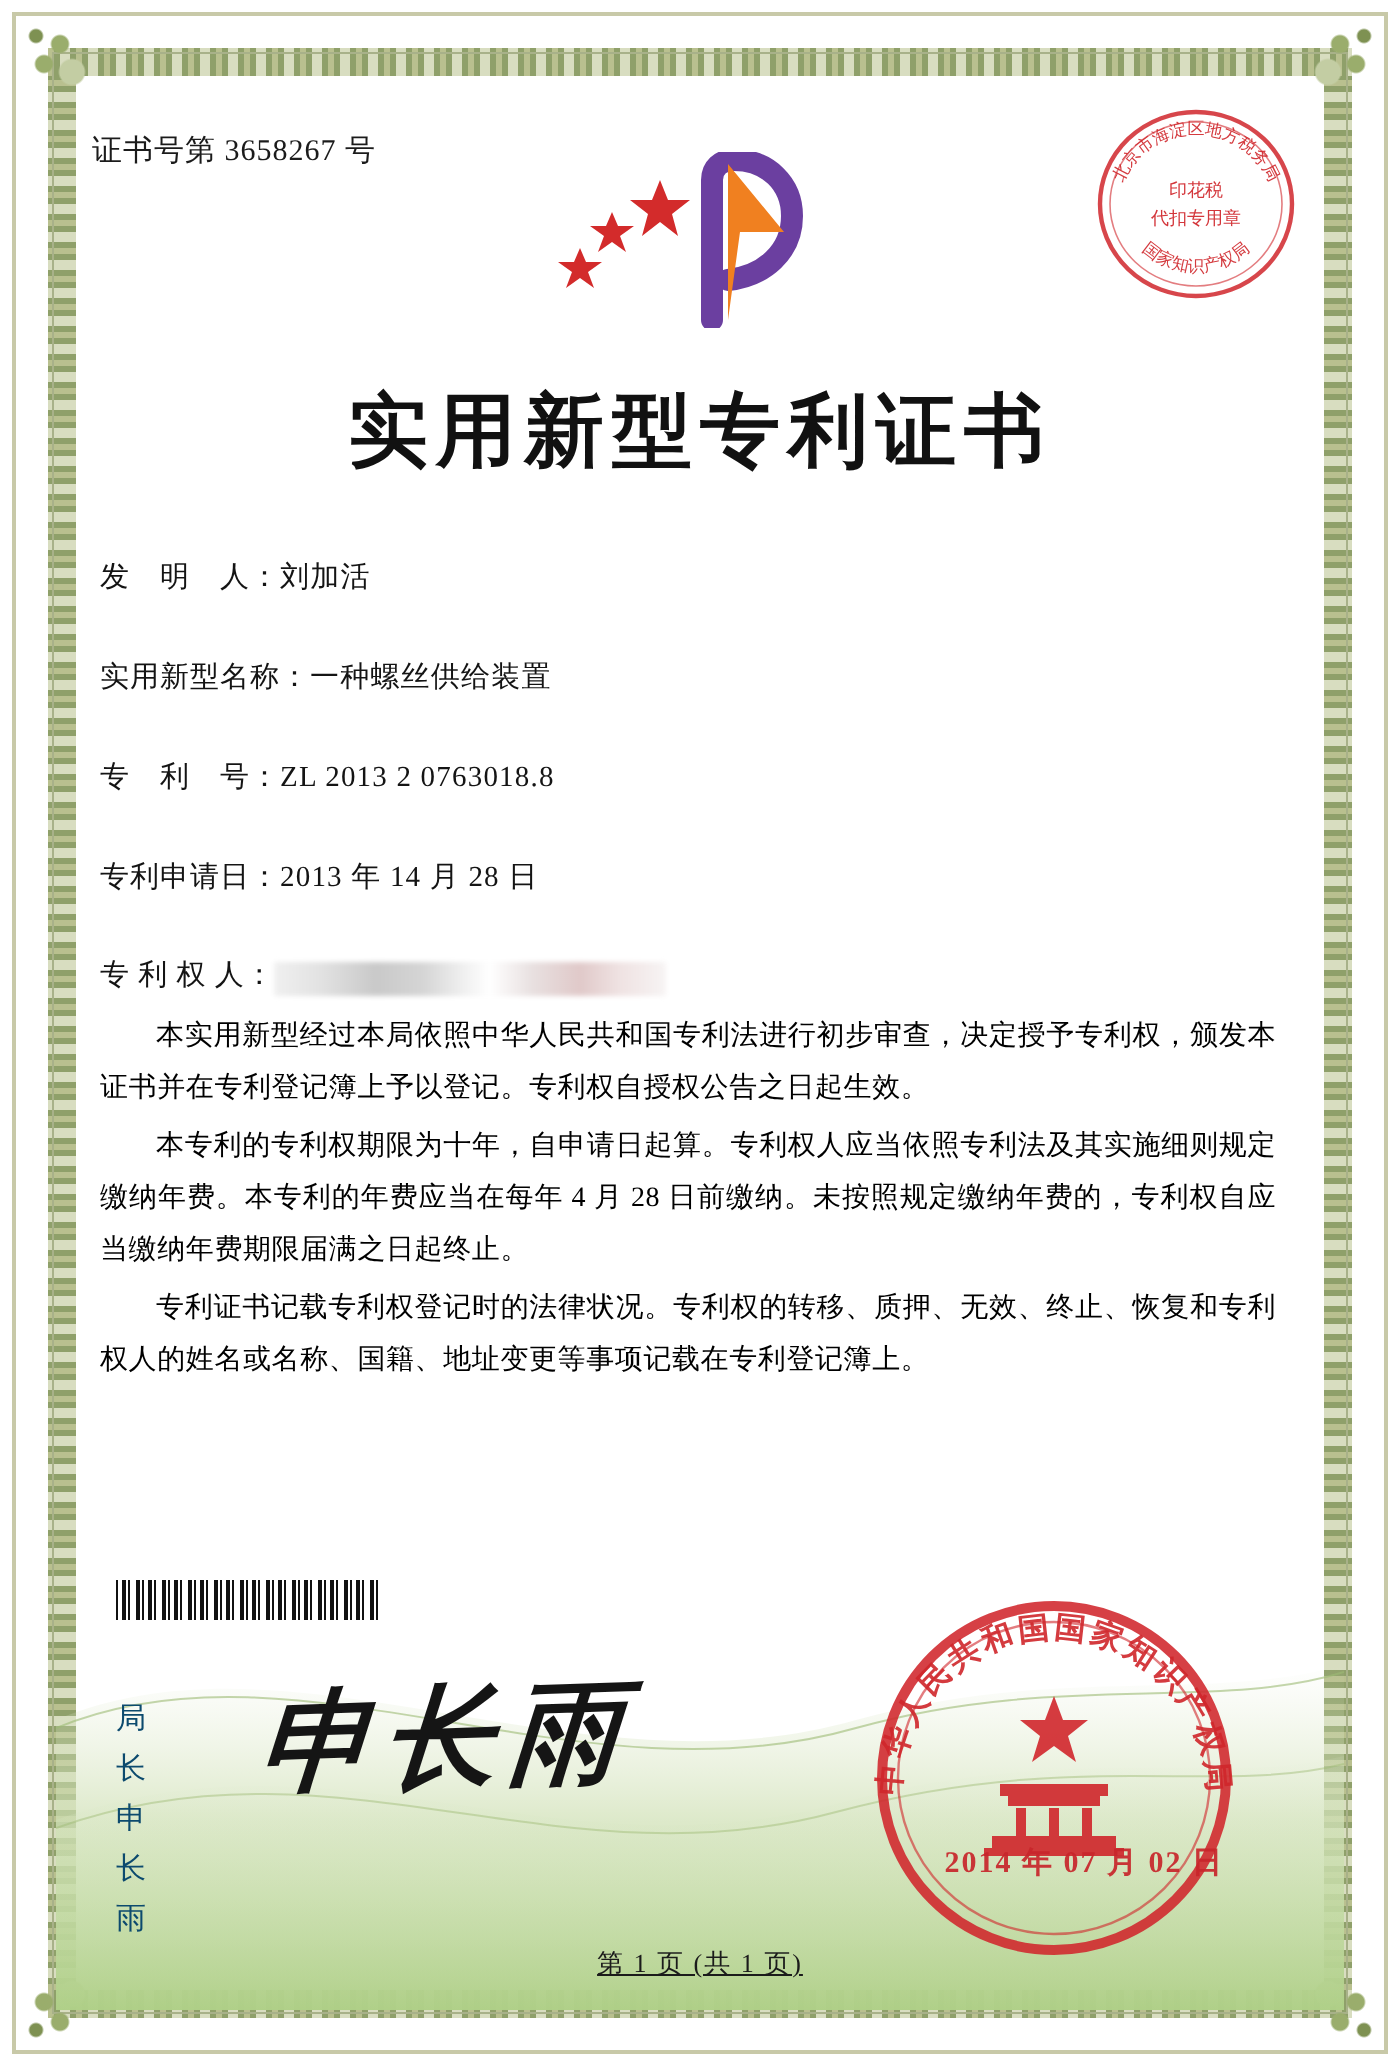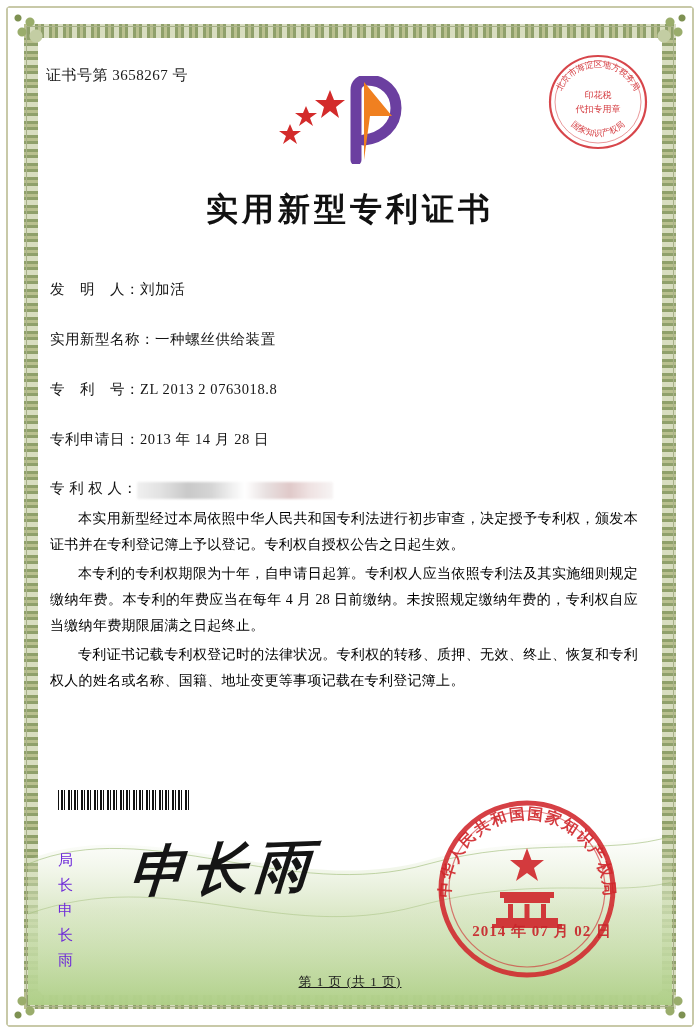--- a/index.html
+++ b/index.html
@@ -10,21 +10,20 @@
   body {
     font-family: "Liberation Serif", "DejaVu Serif", serif;
   }
   .page {
     position: relative;
     width: 700px;
     height: 1033px;
     overflow: hidden;
     background: #ffffff;
     box-sizing: border-box;
-    border-radius: 25px;
   }
 
   
   .border-outer {
     position: absolute;
     left: 6px; top: 6px; right: 6px; bottom: 6px;
     border: 2px solid #c8c9a8;
     box-sizing: border-box;
   }
   .border-ornament {
@@ -113,21 +112,21 @@
     top: 18px;
     width: 112px;
     height: 112px;
   }
 
   .doc-title {
     position: absolute;
     left: 0; right: 0;
     top: 160px;
     text-align: center;
-    font-size: 32px;
+    font-size: 40px;
     font-weight: bold;
     letter-spacing: 4px;
     color: #111;
     font-family: Liberation Serif, serif;
   }
 
   .fields {
     position: absolute;
     left: 22px;
     right: 22px;
@@ -189,21 +188,21 @@
     position: absolute;
     left: 30px;
     top: 810px;
   }
   .sig-labels {
     position: absolute;
     left: 0;
     top: 10px;
     font-size: 15px;
     line-height: 25px;
-    color: #6d28d9;
+    color: #0c4a6e;
     letter-spacing: 1px;
   }
   .sig-hand {
     position: absolute;
     left: 72px;
     top: -6px;
     font-size: 56px;
     font-family: "DejaVu Serif", "Liberation Serif", serif;
     font-style: italic;
     font-weight: bold;

